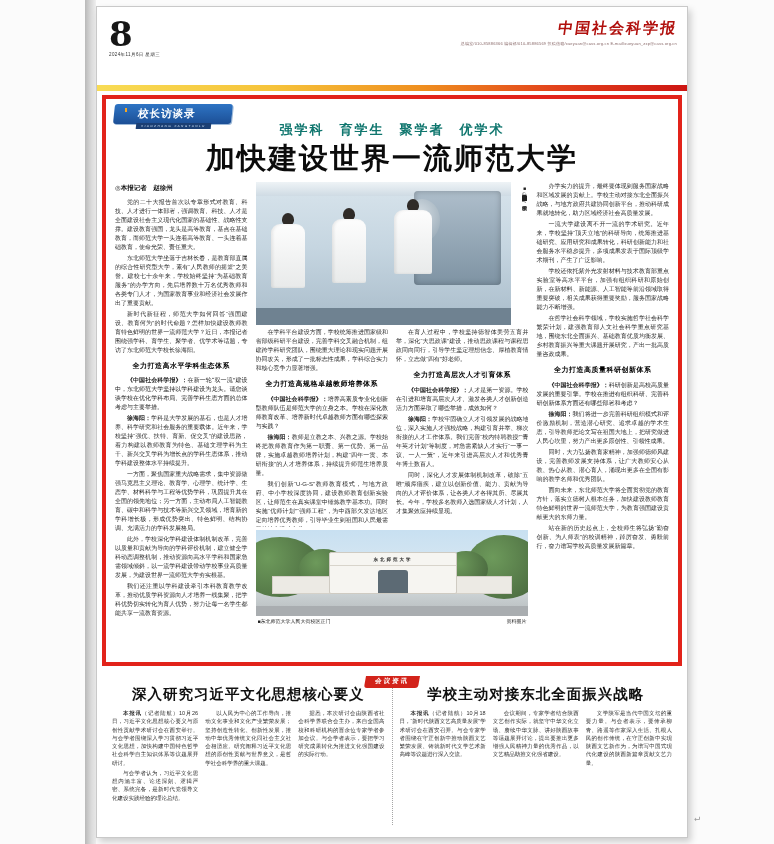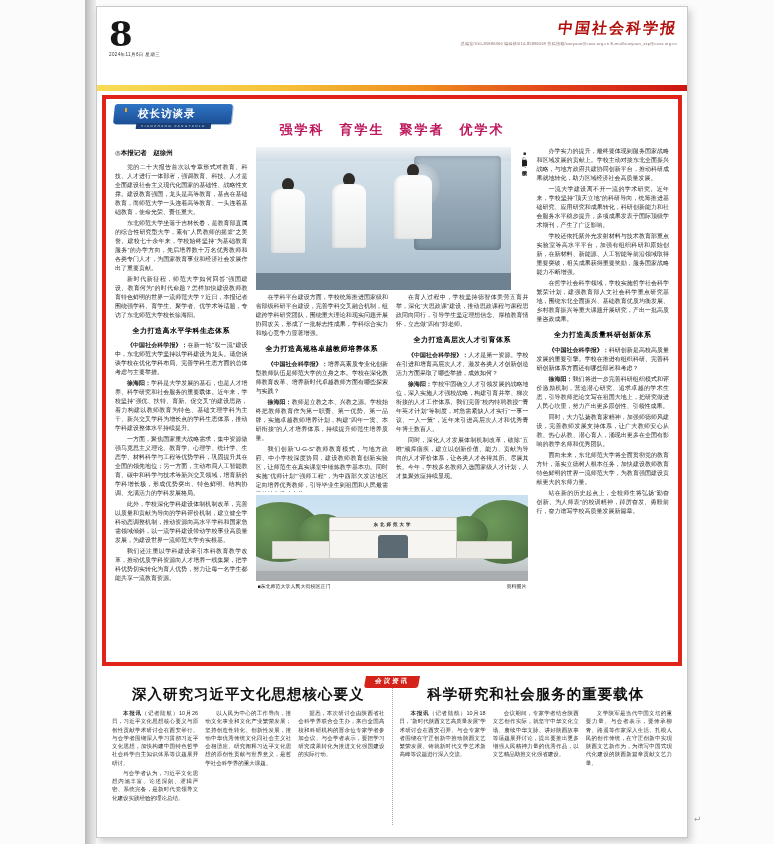--- a/index.html
+++ b/index.html
@@ -30,21 +30,21 @@
   .feature{margin:4px 5px 0 5px;border:4px solid #e2231a;position:relative;height:563px;background:#fff;}
   .logo{position:absolute;left:8px;top:5px;width:118px;height:30px;}
   .logo-main{position:relative;background:linear-gradient(180deg,#2e74c4,#1c4f96);color:#fff;
     font-weight:bold;font-size:10.5px;letter-spacing:1px;padding:3px 6px 3px 24px;border-radius:3px;
     transform:skewX(-6deg);box-shadow:1px 1px 0 #9db9d8;}
   .logo-sub{position:absolute;left:22px;top:19px;background:#1b3f74;color:#cfe2f5;font-size:3px;
     letter-spacing:1.5px;padding:1px 5px;transform:skewX(-6deg);}
   .mic{position:absolute;left:7px;top:4px;width:10px;height:12px;transform:skewX(6deg);}
   .mic-head{width:5px;height:7px;background:#fff;border-radius:2.5px;margin:0 auto;}
   .mic-stand{width:1.5px;height:4px;background:#f5a623;margin:0 auto;}
-  .kicker{text-align:center;font-weight:bold;font-size:13px;color:#be185d;
+  .kicker{text-align:center;font-weight:bold;font-size:13px;color:#0f766e;
     padding-top:22px;letter-spacing:2px;}
   .headline{text-align:center;font-weight:900;font-size:29px;color:#0b0b0b;
     letter-spacing:2px;margin-top:3px;line-height:32px;}
   .subhead{text-align:center;font-weight:bold;font-size:12.5px;color:#171717;margin-top:5px;}
   .cols{display:flex;gap:8px;padding:0 9px;margin-top:8px;height:442px;overflow:hidden;}
   .col{flex:1;min-width:0;font-size:6px;line-height:1.5;color:#2b2b2b;text-align:justify;overflow:hidden;}
   .col-mid{flex:2.06;display:flex;flex-direction:column;min-width:0;}
   .mid-cols{display:flex;gap:8px;height:199px;overflow:hidden;margin-top:3px;}
   .mid-col{flex:1;min-width:0;font-size:6px;line-height:1.5;color:#2b2b2b;text-align:justify;overflow:hidden;}
   .para{text-indent:2em;margin:0 0 2px;}
@@ -115,20 +115,21 @@
       <div class="logo-main">
         <span class="mic">
           <span class="mic-head"></span><span class="mic-stand" style="display:block;"></span>
         </span>
         <span>校长访谈录</span>
       </div>
       <div class="logo-sub">XIAOZHANG FANGTANLU</div>
     </div>
 
     <div class="kicker">强学科　育学生　聚学者　优学术</div>
+    <div class="headline">加快建设世界一流师范大学</div>
 
     <div class="cols">
 
       <div class="col">
           <div class="para byline">◎本报记者　赵徐州</div>
           <div class="para p">党的二十大报告首次以专章形式对教育、科技、人才进行一体部署，强调教育、科技、人才是全面建设社会主义现代化国家的基础性、战略性支撑。建设教育强国，龙头是高等教育，基点在基础教育，而师范大学一头连着高等教育、一头连着基础教育，使命光荣、责任重大。</div>
           <div class="para p">东北师范大学坐落于吉林长春，是教育部直属的综合性研究型大学，素有“人民教师的摇篮”之美誉。建校七十余年来，学校始终坚持“为基础教育服务”的办学方向，先后培养数十万名优秀教师和各类专门人才，为国家教育事业和经济社会发展作出了重要贡献。</div>
           <div class="para p">新时代新征程，师范大学如何回答“强国建设、教育何为”的时代命题？怎样加快建设教师教育特色鲜明的世界一流师范大学？近日，本报记者围绕强学科、育学生、聚学者、优学术等话题，专访了东北师范大学校长徐海阳。</div>
           <div class="para head">全力打造高水平学科生态体系</div>
           <div class="para q"><b>《中国社会科学报》：</b>在新一轮“双一流”建设中，东北师范大学坚持以学科建设为龙头。请您谈谈学校在优化学科布局、完善学科生态方面的总体考虑与主要举措。</div>
@@ -226,21 +227,21 @@
           </div>
         <div class="b-col">
             <div class="para p">以人民为中心的工作导向，推动文化事业和文化产业繁荣发展；坚持创造性转化、创新性发展，推动中华优秀传统文化同社会主义社会相适应。研究阐释习近平文化思想的原创性贡献与世界意义，是哲学社会科学界的重大课题。</div>
           </div>
         <div class="b-col">
             <div class="para p">据悉，本次研讨会由陕西省社会科学界联合会主办，来自全国高校和科研机构的百余位专家学者参加会议。与会学者表示，要把学习研究成果转化为推进文化强国建设的实际行动。</div>
           </div>
       </div>
     </div>
     <div class="b-art">
-      <div class="b-headline">科学研究和社会服务的重要载体</div>
+      <div class="b-headline">学校主动对接东北全面振兴战略</div>
       <div class="b-cols">
         <div class="b-col">
             <div class="para a"><b>本报讯</b>（记者陆航）10月18日，“新时代陕西文艺高质量发展”学术研讨会在西安召开。与会专家学者围绕在守正创新中推动陕西文艺繁荣发展、铸就新时代文学艺术新高峰等议题进行深入交流。</div>
           </div>
         <div class="b-col">
             <div class="para p">会议期间，专家学者结合陕西文艺创作实际，就坚守中华文化立场、赓续中华文脉、讲好陕西故事等话题展开讨论，提出要推出更多增强人民精神力量的优秀作品，以文艺精品助推文化强省建设。</div>
           </div>
         <div class="b-col">
             <div class="para p">文学陕军是当代中国文坛的重要力量。与会者表示，要传承柳青、路遥等作家深入生活、扎根人民的创作传统，在守正创新中实现陕西文艺新作为，为谱写中国式现代化建设的陕西新篇章贡献文艺力量。</div>
           </div>

